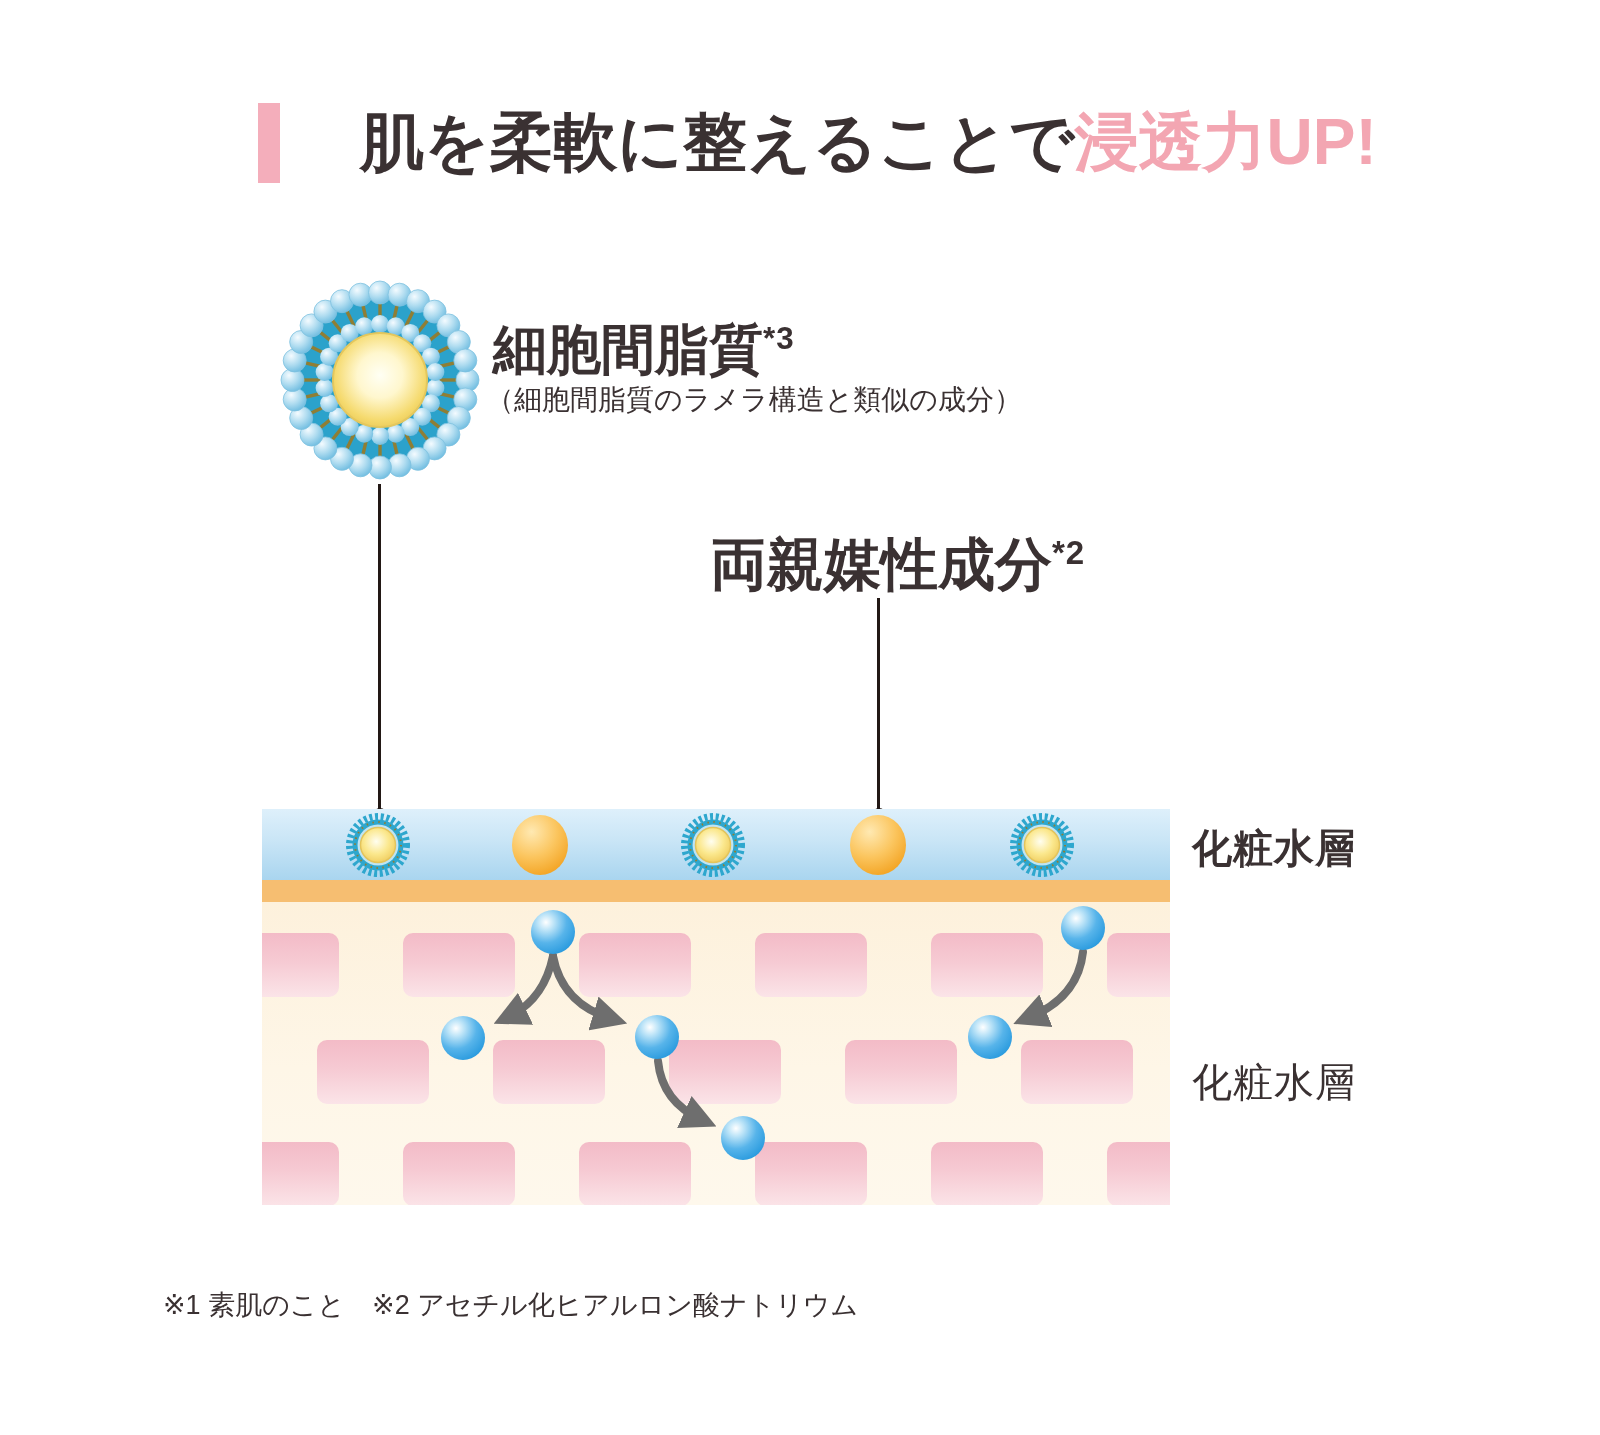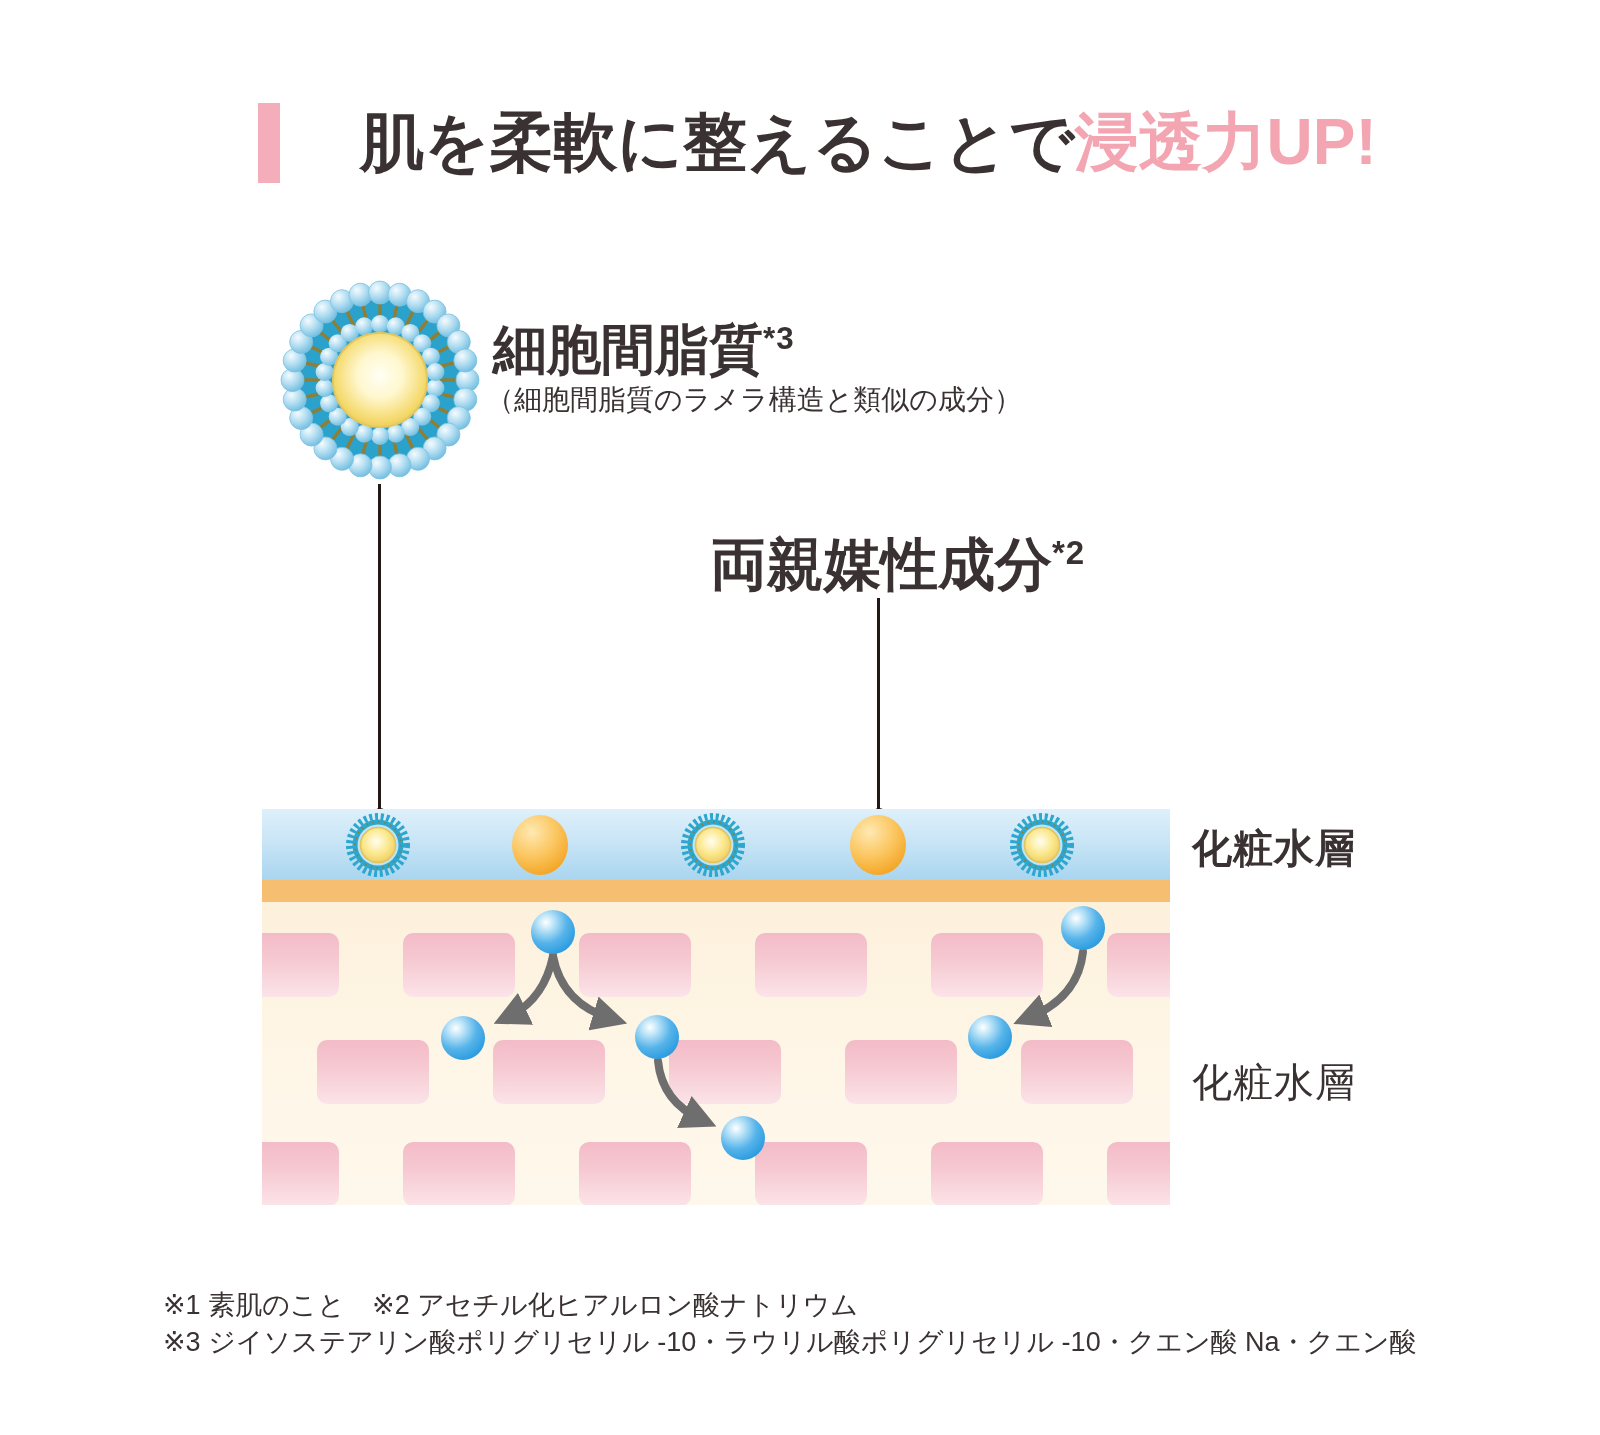--- a/index.html
+++ b/index.html
@@ -260,16 +260,15 @@
       <div class="abs bsphere" style="left:799px; top:4px;"></div>
       <div class="abs bsphere" style="left:706px; top:113px;"></div>
     </div>
   </div>
 
   <div id="label-lotion" class="abs side-label">化粧水層</div>
   <div id="label-lipids" class="abs side-label">化粧水層</div>
 
   <div class="abs footnotes">
     <div>※1 素肌のこと　※2 アセチル化ヒアルロン酸ナトリウム</div>
-    <div>※3 ジイソステアリン酸ポリグリセリル -10・ラウリル酸ポリグリセリル -10・クエン酸 Na・クエン酸</div>
   </div>
 
 </div>
 
 </body></html>

